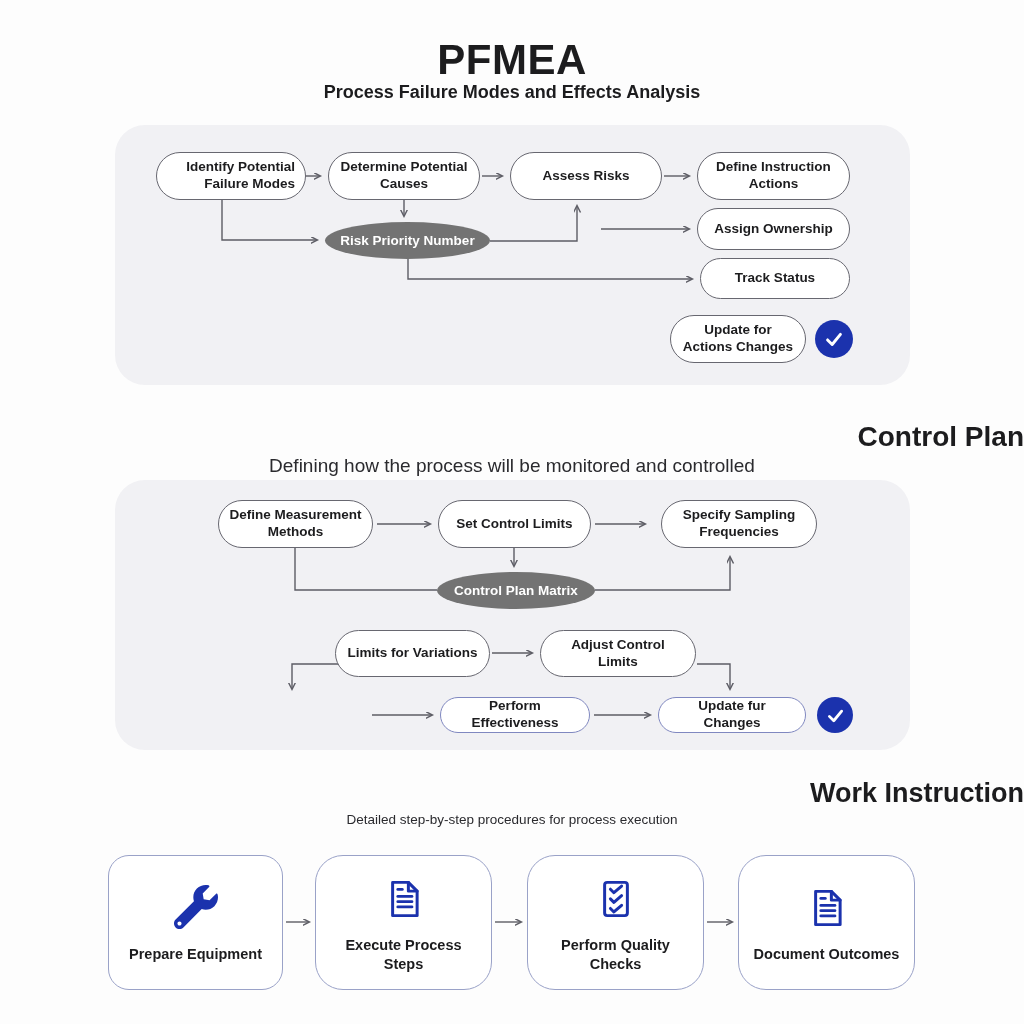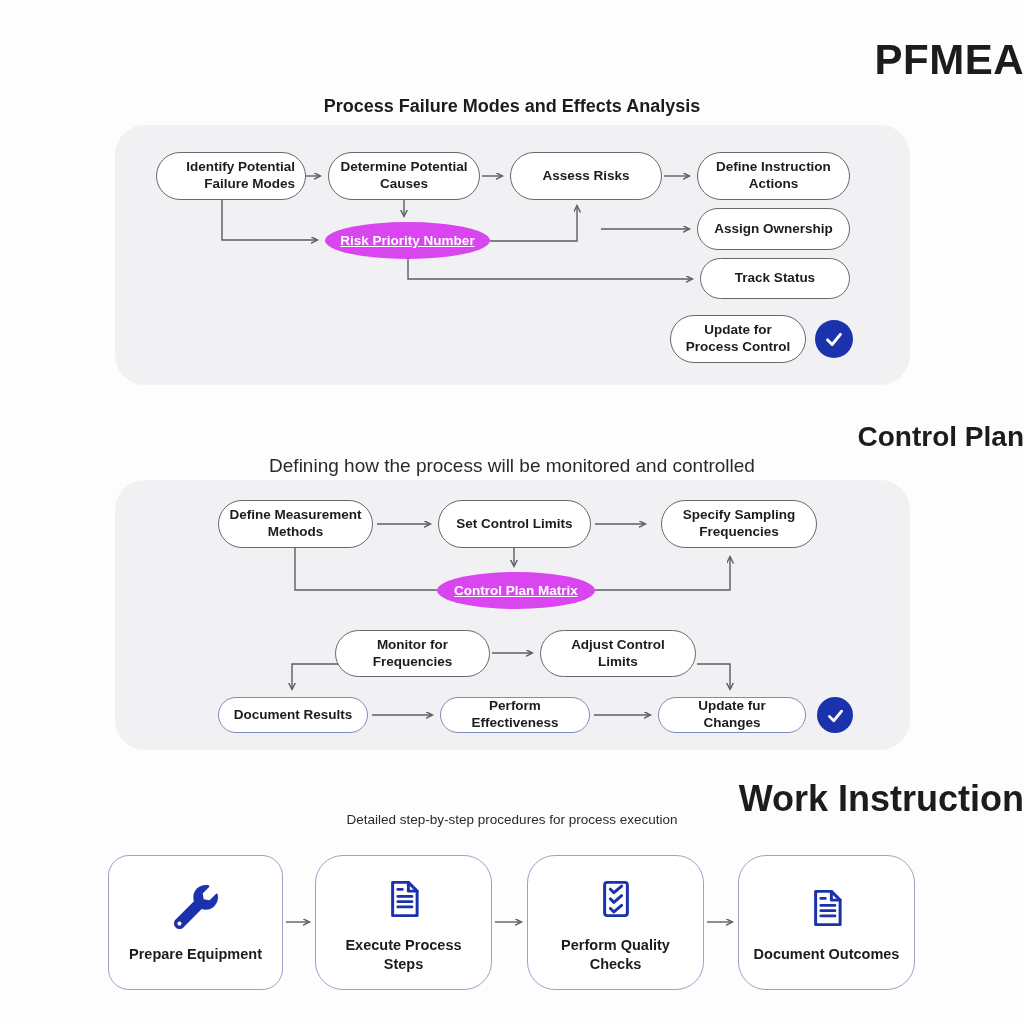--- a/index.html
+++ b/index.html
@@ -1,47 +1,47 @@
 <!DOCTYPE html>
 <html><head>
 <meta charset="utf-8">
 <style>
   html,body{margin:0;padding:0;background:#fdfdfd;}
   body{width:1024px;height:1024px;position:relative;font-family:"Liberation Sans",sans-serif;color:#1c1c1e;overflow:hidden;}
   .abs{position:absolute;box-sizing:border-box;}
-  .page-title{width:100%;text-align:right;font-weight:800;letter-spacing:.5px;}
+  .page-title{width:100%;text-align:center;font-weight:800;letter-spacing:.5px;}
   .page-sub{width:100%;text-align:center;font-weight:700;}
   .sec-title{width:100%;text-align:right;font-weight:800;}
   .sec-sub{width:100%;text-align:center;font-weight:500;color:#2a2a2e;}
   .panel{background:#f1f1f4;border-radius:30px;}
   .pill{
     background:#ffffff;border:1.6px solid #676770;border-radius:24px;
     display:flex;align-items:center;justify-content:center;text-align:center;
     font-weight:700;font-size:13.5px;line-height:1.25;padding:3px 10px;color:#1c1c1e;
   }
   .pill.blueb{border-color:#8088c0;border-radius:20px;}
   .node-ellipse{
-    background:#d946ef;border-radius:50%;display:flex;align-items:center;justify-content:center;
-    color:#ffffff;font-weight:700;font-size:13.5px;text-align:center;text-decoration:underline;
+    background:#737373;border-radius:50%;display:flex;align-items:center;justify-content:center;
+    color:#ffffff;font-weight:700;font-size:13.5px;text-align:center;
   }
   .check-circle{background:#1b32ad;border-radius:50%;display:flex;align-items:center;justify-content:center;}
   .connector{pointer-events:none;}
   .connector path{stroke:#5c5c64;stroke-width:1.4;fill:none;}
   .card{
     background:#ffffff;border:1.6px solid #9aa2c8;border-radius:28px;
     display:flex;flex-direction:column;align-items:center;justify-content:center;gap:16px;
     text-align:center;font-weight:700;font-size:14.5px;line-height:1.3;padding:10px;
   }
   .card .icon-wrap{height:48px;display:flex;align-items:flex-end;justify-content:center;}
 </style>
 </head>
 <body>
 
 <div class="abs page-title" style="top:36px;left:0;font-size:42px;">PFMEA</div>
-<div class="abs page-sub" style="top:82px;left:0;font-size:18px;margin-top:14px;">Process Failure Modes and Effects Analysis</div>
+<div class="abs page-sub" style="top:82px;left:0;font-size:18px;">Process Failure Modes and Effects Analysis</div>
 
 <div class="abs panel" style="left:115px;top:125px;width:795px;height:260px;">
 
   <svg class="connector abs" style="left:0;top:0;" width="795" height="260" viewBox="0 0 795 260">
     <defs>
       <marker id="ah1" markerWidth="9" markerHeight="9" refX="6.5" refY="3.5" orient="auto" markerUnits="userSpaceOnUse">
         <path d="M0 0 L7 3.5 L0 7" fill="none" stroke="#5c5c64" stroke-width="1.3"></path>
       </marker>
     </defs>
     <path d="M186 51 H205" marker-end="url(#ah1)"></path>
@@ -54,21 +54,21 @@
     <path d="M293 134 V154 H577" marker-end="url(#ah1)"></path>
   </svg>
 
   <div class="abs pill" style="left:41px;top:27px;width:150px;height:48px;text-align:right;">Identify Potential Failure Modes</div>
   <div class="abs pill" style="left:213px;top:27px;width:152px;height:48px;">Determine Potential Causes</div>
   <div class="abs pill" style="left:395px;top:27px;width:152px;height:48px;">Assess Risks</div>
   <div class="abs pill" style="left:582px;top:27px;width:153px;height:48px;">Define Instruction Actions</div>
   <div class="abs node-ellipse" style="left:210px;top:97px;width:165px;height:37px;">Risk Priority Number</div>
   <div class="abs pill" style="left:582px;top:83px;width:153px;height:42px;">Assign Ownership</div>
   <div class="abs pill" style="left:585px;top:133px;width:150px;height:41px;">Track Status</div>
-  <div class="abs pill" style="left:555px;top:190px;width:136px;height:48px;">Update for Process Control</div>
+  <div class="abs pill" style="left:555px;top:190px;width:136px;height:48px;">Update for Actions Changes</div>
 
   <div class="abs check-circle" style="left:700px;top:195px;width:38px;height:38px;">
     <svg width="22" height="22" viewBox="0 0 24 24">
       <polyline points="5,13 10,18 19,7" fill="none" stroke="#ffffff" stroke-width="3.2" stroke-linecap="round" stroke-linejoin="round"></polyline>
     </svg>
   </div>
 </div>
 
 <div class="abs sec-title" style="top:421px;left:0;font-size:28px;">Control Plan</div>
 <div class="abs sec-sub" style="top:455px;left:0;font-size:19px;">Defining how the process will be monitored and controlled</div>
@@ -90,34 +90,33 @@
     <path d="M226 184 H177 V209" marker-end="url(#ah2)"></path>
     <path d="M582 184 H615 V209" marker-end="url(#ah2)"></path>
     <path d="M257 235 H317" marker-end="url(#ah2)"></path>
     <path d="M479 235 H535" marker-end="url(#ah2)"></path>
   </svg>
 
   <div class="abs pill" style="left:103px;top:20px;width:155px;height:48px;">Define Measurement Methods</div>
   <div class="abs pill" style="left:323px;top:20px;width:153px;height:48px;">Set Control Limits</div>
   <div class="abs pill" style="left:546px;top:20px;width:156px;height:48px;">Specify Sampling Frequencies</div>
   <div class="abs node-ellipse" style="left:322px;top:92px;width:158px;height:37px;">Control Plan Matrix</div>
-  <div class="abs pill" style="left:220px;top:150px;width:155px;height:47px;">Monitor for Frequencies</div>
+  <div class="abs pill" style="left:220px;top:150px;width:155px;height:47px;">Limits for Variations</div>
   <div class="abs pill" style="left:425px;top:150px;width:156px;height:47px;">Adjust Control Limits</div>
-  <div class="abs pill blueb" style="left:103px;top:217px;width:150px;height:36px;">Document Results</div>
   <div class="abs pill blueb" style="left:325px;top:217px;width:150px;height:36px;">Perform Effectiveness</div>
   <div class="abs pill blueb" style="left:543px;top:217px;width:148px;height:36px;">Update fur Changes</div>
 
   <div class="abs check-circle" style="left:702px;top:217px;width:36px;height:36px;">
     <svg width="21" height="21" viewBox="0 0 24 24">
       <polyline points="5,13 10,18 19,7" fill="none" stroke="#ffffff" stroke-width="3.2" stroke-linecap="round" stroke-linejoin="round"></polyline>
     </svg>
   </div>
 </div>
 
-<div class="abs sec-title" style="top:778px;left:0;font-size:36px;">Work Instruction</div>
+<div class="abs sec-title" style="top:778px;left:0;font-size:27px;">Work Instruction</div>
 <div class="abs sec-sub" style="top:812px;left:0;font-size:13.5px;">Detailed step-by-step procedures for process execution</div>
 
 <svg class="connector abs" style="left:0;top:0;" width="1024" height="1024" viewBox="0 0 1024 1024">
   <defs>
     <marker id="ah3" markerWidth="9" markerHeight="9" refX="6.5" refY="3.5" orient="auto" markerUnits="userSpaceOnUse">
       <path d="M0 0 L7 3.5 L0 7" fill="none" stroke="#5c5c64" stroke-width="1.3"></path>
     </marker>
   </defs>
   <path d="M286 922 H309" stroke="#5c5c64" stroke-width="1.4" fill="none" marker-end="url(#ah3)"></path>
   <path d="M495 922 H521" stroke="#5c5c64" stroke-width="1.4" fill="none" marker-end="url(#ah3)"></path>

